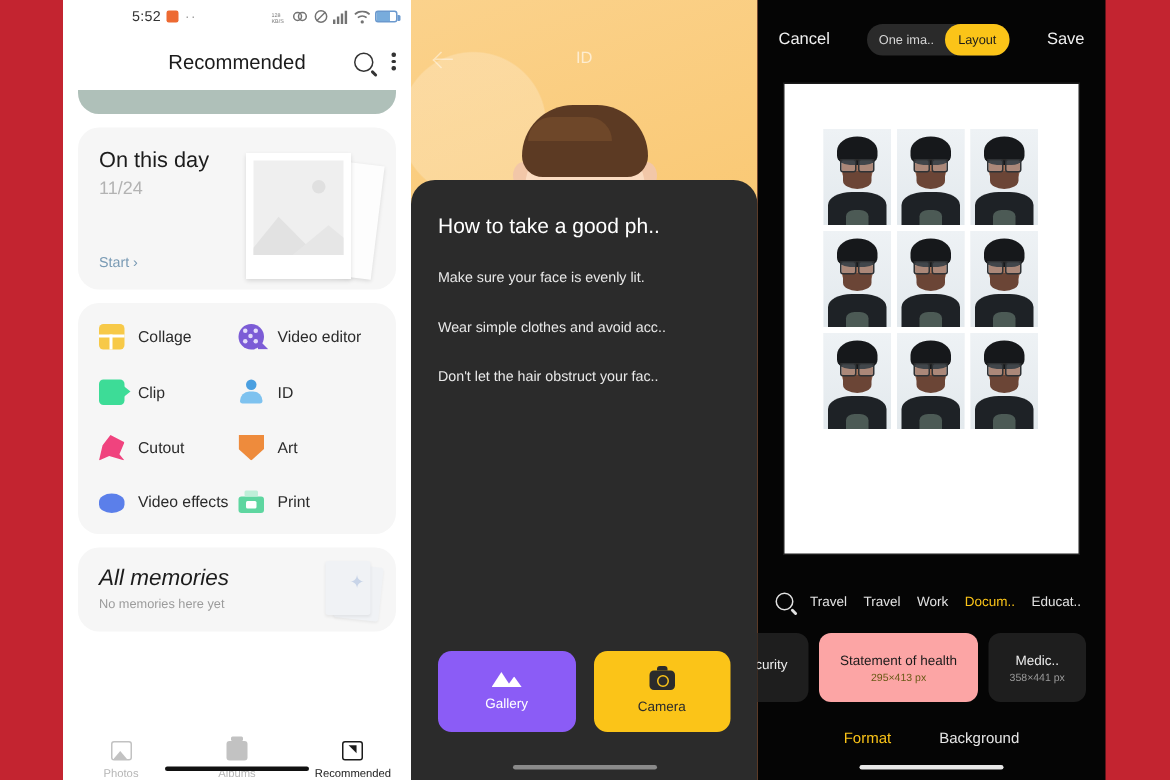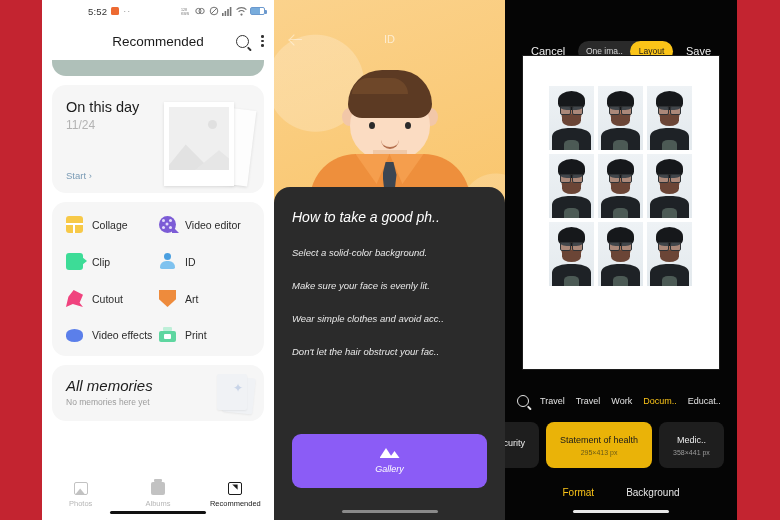--- a/index.html
+++ b/index.html
@@ -108,21 +108,21 @@
   .mem-title { font-size: 15px; color:#1c1c1c;font-style:italic; }
   .mem-sub { font-size: 8.5px; color:#9b9b9b; margin-top: 3px; }
   .mem-stack { position:absolute; right: 10px; top: 8px; width: 44px; height: 42px; }
   .mem-stack .s { position:absolute; background:#F0F2F5; border-radius:2px; box-shadow:0 1px 2px rgba(0,0,0,.06);}
   .mem-stack .s1 { width:30px;height:36px; right:0; top:4px; transform:rotate(6deg); }
   .mem-stack .s2 { width:30px;height:36px; right:7px; top:1px; }
   .mem-spark { position:absolute; right:11px; top:8px; color:#C8D4E8; font-size:12px; }
 
   .navbar {
     position:absolute; left:0; bottom:0; width:100%; height: 58px; background:#fff;
-    display:flex; align-items:center; padding-top: 8px;
+    display:flex; align-items:flex-end; padding-top: 8px;
   }
   .nav { flex:1; display:flex; flex-direction:column; align-items:center; gap:4px; }
   .nav .lbl { font-size: 7.5px; color:#b6b6b6; }
   .nav.active .lbl { color:#1b1b1b; }
   .nv-ic { width:14px;height:13px; border:1.4px solid #c2c2c2; border-radius:2px; position:relative;}
   .nav.active .nv-ic { border-color:#1b1b1b; }
   .nv-photos:before { content:""; position:absolute; left:1px;bottom:0;width:9px;height:6px;background:#c2c2c2;
      clip-path: polygon(0 100%,50% 10%,100% 100%);}
   .nv-albums { border:none; background:#c2c2c2; border-radius:2px; }
   .nv-albums:before { content:""; position:absolute; left:3px; top:-3px; width:8px;height:3px;background:#c2c2c2;border-radius:1px;}
@@ -167,22 +167,22 @@
      border-radius: 46px 46px 0 0; }
   .av-collar-l { position:absolute; left:52px; top:84px; width:34px;height:30px;background:#F59E4D;
      clip-path: polygon(0 0, 100% 0, 62% 100%); }
   .av-collar-r { position:absolute; right:52px; top:84px; width:34px;height:30px;background:#F59E4D;
      clip-path: polygon(0 0, 100% 0, 38% 100%); }
   .av-neck { position:absolute; left:50%; transform:translateX(-50%); top:80px; width:34px;height:16px;background:#F0C9A8;}
   .av-tie { position:absolute; left:50%; transform:translateX(-50%); top:92px; width:14px;height:58px;background:#3C4652;
      border-radius: 3px 3px 6px 6px; clip-path: polygon(22% 0, 78% 0, 100% 22%, 62% 100%, 38% 100%, 0 22%); }
 
   .sheet {
-    position:absolute; left:0; bottom:0; width:100%; height: 333px; background:#2B2B2B;
-    border-radius: 16px 16px 0 0; padding: 22px 18px 0; font-style: italic;
+    position:absolute; left:0; bottom:0; width:100%; height: 400px; background:#2B2B2B;
+    border-radius: 16px 16px 0 0; padding: 22px 18px 0;
   }
   .sheet h2 { font-size: 14px; color:#fff; font-weight:400; margin-bottom: 22px; }
   .tip { font-size: 9.5px; color:#E8E8E8; margin-bottom: 22px; }
   .p2btns { position:absolute; left:18px; right:18px; bottom: 32px; display:flex; gap: 12px; }
   .p2btn { flex:1; height: 54px; border-radius: 9px; display:flex; flex-direction:column;
      align-items:center; justify-content:center; gap: 6px; }
   .p2btn.gal { background:#8b5cf6; }
   .p2btn.cam { background:#FBC418; }
   .p2btn .lbl { font-size: 9px; }
   .p2btn.gal .lbl { color:#fff; } .p2btn.cam .lbl { color:#2b2b2b; }
@@ -196,21 +196,21 @@
   .cam-ic:after { content:""; position:absolute; left:5.5px; top:3.5px; width:6px;height:6px;border-radius:50%;
      border:1.8px solid #FBC418; }
   .homebar2 { position:absolute; left:50%; transform:translateX(-50%); bottom: 7px; width: 96px; height: 3.4px;
      background:#8a8a8a; border-radius:3px; }
 
   
   .panel3 {
     position: absolute; left: 505px; top: 0; width: 232px; height: 520px;
     background: #050505; overflow: hidden;
   }
-  .p3bar { height: 52px; display:flex; align-items:center; justify-content:space-between; padding: 0 26px; margin-top: 25px; }
+  .p3bar { height: 52px; display:flex; align-items:center; justify-content:space-between; padding: 0 14px; }
   .p3txt { font-size: 11px; color:#F0F0F0; }
   .seg { display:flex; align-items:center; background:#2A2A2A; border-radius: 12px; height: 21px; padding: 0 0 0 8px; }
   .seg .opt { font-size: 8.5px; color:#D6D6D6; padding-right: 7px; white-space:nowrap; }
   .seg .opt.on { background:#FBC418; color:#1a1a1a; border-radius: 11px; padding: 0 9px; height:21px;
      display:flex; align-items:center; }
   .sheetpaper { position:absolute; left: 18px; top: 56px; width: 196px; height: 313px; background:#fff;
      box-shadow: 0 0 0 1px #1c1c1c; }
   .grid9 { position:absolute; left: 26px; top: 30px; width: 143px; height: 200px;
      display:grid; grid-template-columns: repeat(3, 1fr); grid-template-rows: repeat(3, 1fr); gap: 4px 4px; }
   .pp { position:relative; background:#E9EEF2; overflow:hidden; }
@@ -232,21 +232,21 @@
   .cat.on { color:#FBC418; }
   .cat-search { width:12px;height:12px;border:1.4px solid #E2E2E2; border-radius:50%; position:relative; flex:0 0 12px;}
   .cat-search:after { content:""; position:absolute; right:-3.5px; bottom:-2.5px; width:5px;height:1.5px;background:#E2E2E2;
      transform:rotate(45deg); border-radius:1px;}
   .docs { position:absolute; left:0; top: 420px; width:100%; height: 50px; display:flex; align-items:center; gap:7px;
      padding: 0 0 0 0; }
   .doc { height: 46px; border-radius: 8px; display:flex; flex-direction:column; align-items:center; justify-content:center;
      gap: 4px; background:#1E1E1E; flex: 0 0 auto; padding: 0 14px; }
   .doc .nm { font-size: 9px; color:#EDEDED; white-space:nowrap; }
   .doc .sz { font-size: 7px; color:#9A9A9A; }
-  .doc.on { background:#eab308; }
+  .doc.on { background:#fca5a5; }
   .doc.on .nm { color:#1b1b1b; } .doc.on .sz { color:#6a5a17; }
   .doc.first { margin-left: -28px; }
   .p3tabs { position:absolute; left:0; bottom: 22px; width:100%; display:flex; justify-content:center; gap: 32px; }
   .p3tab { font-size: 10px; color:#E6E6E6; }
   .p3tab.on { color:#FBC418; }
   .homebar3 { position:absolute; left:50%; transform:translateX(-50%); bottom: 7px; width: 96px; height: 3.4px;
      background:#E8E8E8; border-radius:3px; }
 </style>
 </head>
 <body>
@@ -403,29 +403,32 @@
       <span class="av-hair"></span>
       <span class="av-neck"></span>
       <span class="av-body"></span>
       <span class="av-collar-l"></span>
       <span class="av-collar-r"></span>
       <span class="av-tie"></span>
     </div>
 
     <div class="sheet">
       <h2>How to take a good ph..</h2>
-      <div class="tip">Select a solid-color background.</div>
       <div class="tip">Make sure your face is evenly lit.</div>
       <div class="tip">Wear simple clothes and avoid acc..</div>
       <div class="tip">Don't let the hair obstruct your fac..</div>
 
       <div class="p2btns">
         <div class="p2btn gal">
           <span class="gal-ic"></span>
           <span class="lbl">Gallery</span>
+        </div>
+        <div class="p2btn cam">
+          <span class="cam-ic"></span>
+          <span class="lbl">Camera</span>
         </div>
       </div>
       <div class="homebar2"></div>
     </div>
   </div>
 
   <div class="panel3">
 
     <div class="p3bar">
       <span class="p3txt">Cancel</span>

